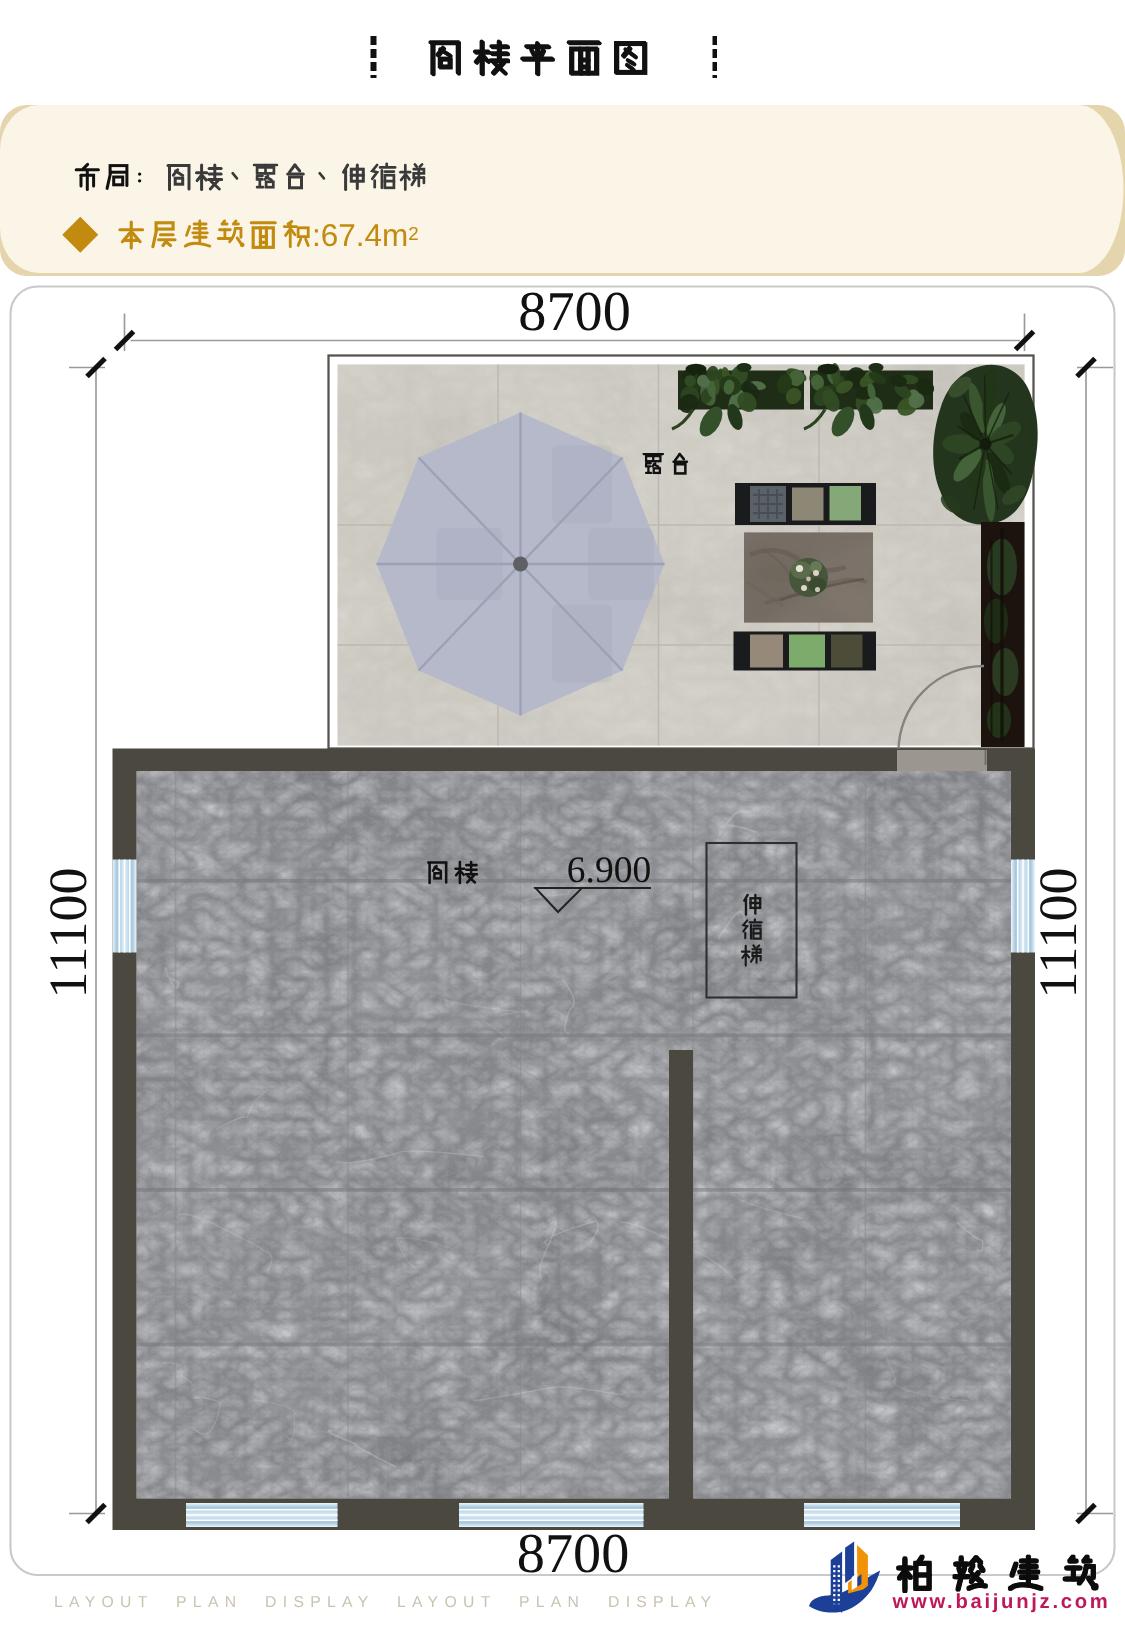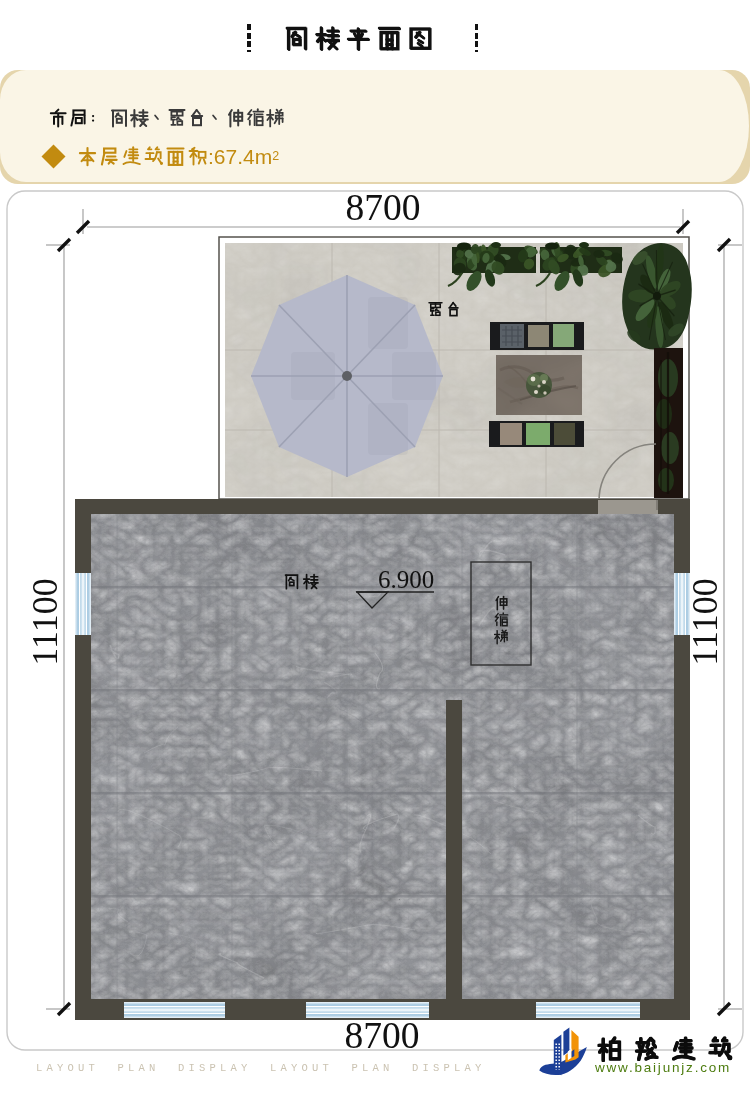--- a/index.html
+++ b/index.html
@@ -694,21 +694,21 @@
 <g>
 <rect x="471" y="562" width="60" height="103" fill="none" stroke="#2f2f2f" stroke-width="1.4"></rect>
 <g color="#1a1a1a">
 <use href="#z-shen" x="493" y="595" width="16" height="16"></use>
 <use href="#z-suo" x="493" y="612" width="16" height="16"></use>
 <use href="#z-ti" x="493" y="629" width="16" height="16"></use>
 </g>
 </g>
 </svg>
 
-<div class="abs" style="left:36px;top:1062px;width:600px;height:14px;overflow:hidden;white-space:nowrap;font-size:10.5px;letter-spacing:4.2px;word-spacing:8px;color:#cbc3b2;font-family:Liberation Mono, monospace;">LAYOUT PLAN DISPLAY LAYOUT PLAN DISPLAY</div>
+<div class="abs" style="left:36px;top:1062px;width:600px;height:14px;overflow:hidden;white-space:nowrap;font-size:10.5px;letter-spacing:4.2px;word-spacing:8px;color:#cbc3b2;">LAYOUT PLAN DISPLAY LAYOUT PLAN DISPLAY</div>
 
 <svg class="abs" style="left:535px;top:1020px" width="54" height="56" viewBox="0 0 54 56">
 <path d="M4.3,50.6 C9,54 16.5,55.6 24,54.9 C32,54 39.5,48.8 45.8,40.4 C48.4,36.4 50.6,31.4 51.8,27 C45.2,30.4 37.2,35.8 29.2,40.4 C22.5,44.2 16,43.2 10.5,44.8 C7.2,45.8 5.2,47.8 4.3,50.6 Z" fill="#1c3f97"></path>
 <polygon points="18.8,20 26.4,14.4 26.4,55.2 18.8,51.2" fill="#1c3f97"></polygon>
 <polygon points="28.4,11.8 34.4,7.6 34.4,31.2 28.4,35.4" fill="#1c3f97"></polygon>
 <polygon points="36.4,10 43.6,16.8 43.6,37.2 40.4,39.6 30.4,42.4 30.4,35.2 36.4,30.5" fill="#f29307"></polygon>
 <polygon points="32.8,31.5 36.6,28.5 36.6,37.8 32.8,40.2" fill="#ffffff"></polygon>
 <polygon points="36.6,31.5 39.3,29.3 39.3,36 36.6,37.8" fill="#1c3f97"></polygon>
 <g stroke="#fff" stroke-width="1.5" stroke-dasharray="1.5 1.7">
 <line x1="21.2" y1="23.5" x2="21.2" y2="49.5"></line>
@@ -733,13 +733,13 @@
       <use href="#z-jian" y="4"></use>
       <use href="#z-jian" x="4" y="4"></use>
     </svg><svg class="zh" width="27" height="26" viewBox="0 0 100 100">
       <use href="#z-zhu"></use>
       <use href="#z-zhu" x="4"></use>
       <use href="#z-zhu" y="4"></use>
       <use href="#z-zhu" x="4" y="4"></use>
     </svg>
 </div>
 
-<div class="abs" style="left:595px;top:1060px;font-size:13.5px;font-weight:normal;letter-spacing:1.8px;color:#4d7c0f">www.baijunjz.com</div>
+<div class="abs" style="left:595px;top:1060px;font-size:13.5px;font-weight:bold;letter-spacing:1.8px;color:#be185d">www.baijunjz.com</div>
 
 </body></html>

